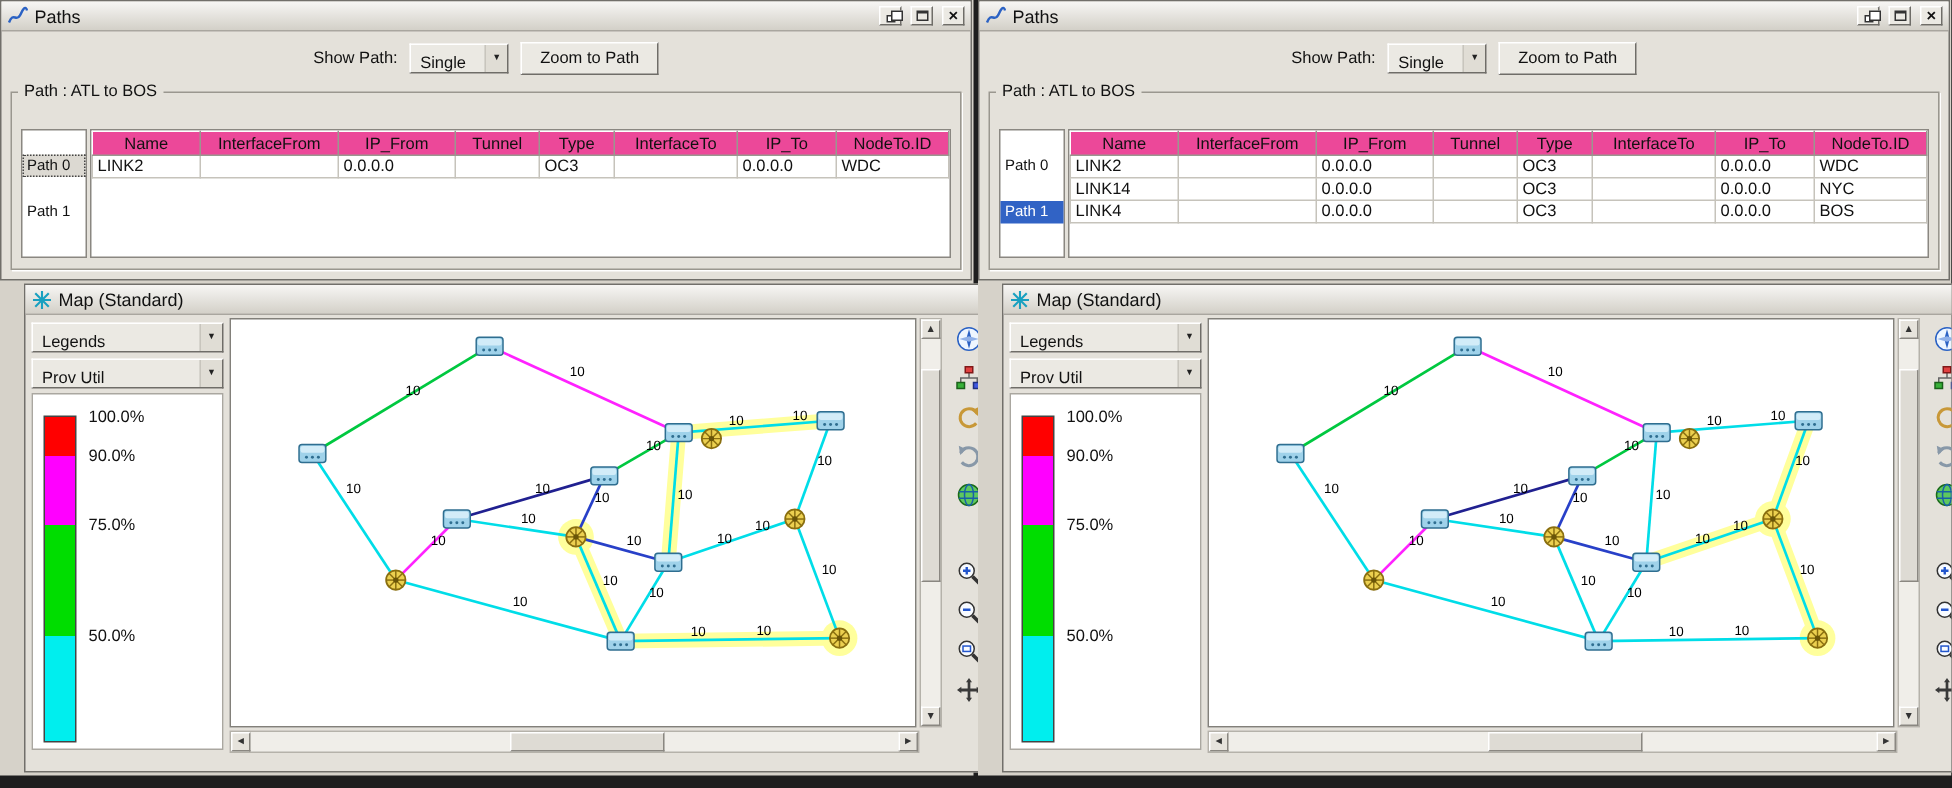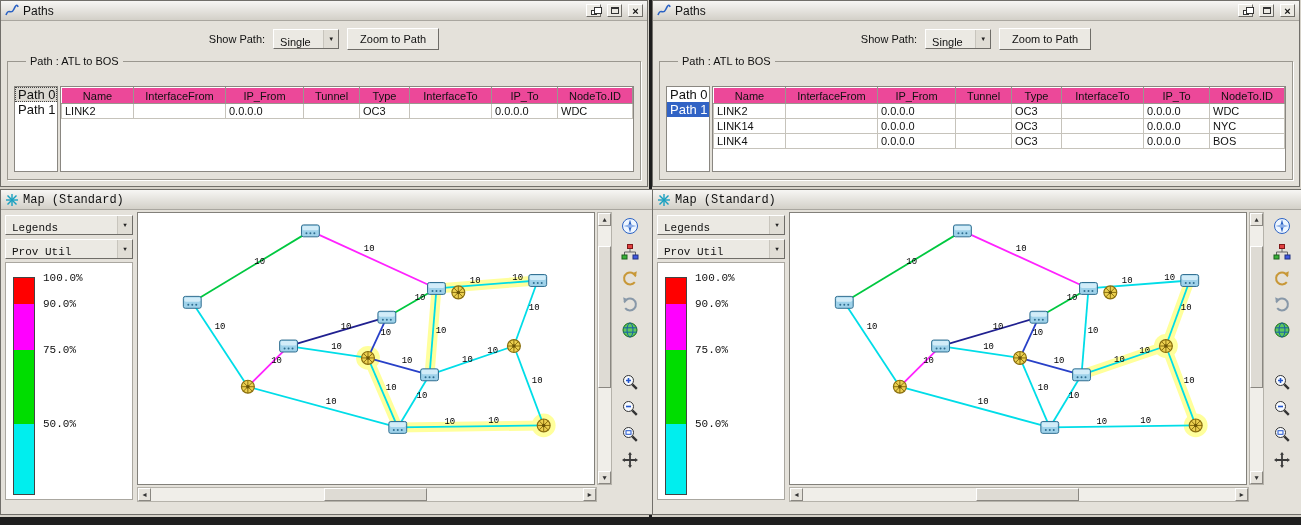--- a/index.html
+++ b/index.html
@@ -6,21 +6,21 @@
   body {
     margin: 0; width: 1301px; height: 525px; position: relative;
     background: #1e1e1e; overflow: hidden;
     font-family: "Liberation Sans", sans-serif;
   }
   .panel { position: absolute; top: 0; width: 649px; height: 517px; background: #d6d2c9; }
   #panel0 { left: 0; } #panel1 { left: 652px; }
 
   .window { position: absolute; border: 1px solid #716f6a; background: #e4e1da; }
   .paths-window { left: 0; top: 0; width: 648px; height: 187px; }
-  .map-window   { left: 0; top: 189px; width: 757px; height: 326px; font-family: Liberation Mono, monospace; }
+  .map-window   { left: 16px; top: 189px; width: 757px; height: 326px; }
 
   .titlebar { height: 20px; background: linear-gradient(#f7f6f4,#d3d0c8);
     border-bottom: 1px solid #a9a69f; display: flex; align-items: center; padding: 0 4px; gap: 4px; }
   .title-text { flex: 1; font-size: 12px; color: #111; }
   .title-icon { display: flex; align-items: center; }
   .win-btn { width: 15px; height: 13px; background: #ebe9e3; border: 1px solid;
     border-color: #fff #6f6d68 #6f6d68 #fff; display: flex; align-items: center; justify-content: center; margin-left: 2px; }
   .g-restore { position: relative; width: 6px; height: 5px; border: 1px solid #333; background: #fff; margin-top: 3px; }
   .g-restore::before { content: ""; position: absolute; left: 2px; top: -4px; width: 6px; height: 5px; border: 1px solid #333; background: #fff; }
   .g-max { width: 8px; height: 7px; border: 1px solid #333; border-top: 2px solid #333; }
@@ -30,24 +30,24 @@
   .combo { height: 20px; background: #ebe9e3; border: 1px solid; border-color: #fff #6f6d68 #6f6d68 #fff;
     display: flex; align-items: flex-end; font-size: 11px; padding-left: 6px; color: #111; }
   .combo .arrow { margin-left: auto; width: 15px; align-self: stretch; display: flex; align-items: center;
     justify-content: center; font-size: 6px; color: #222; border-left: 1px solid #c8c5bd; background: #e0ddd5; }
   .show-path-combo { width: 66px; }
   .btn { height: 22px; padding: 0 12px; background: #ebe9e3; border: 1px solid;
     border-color: #fff #6f6d68 #6f6d68 #fff; font-size: 11px; font-family: inherit; color: #111; }
 
   .groupbox { position: absolute; left: 6px; right: 6px; top: 60px; bottom: 6px;
     border: 1px solid #9a978f; box-shadow: 1px 1px 0 #fff; }
-  .groupbox-label { position: absolute; top: -7px; left: 18px; background: #e4e1da; padding: 0 4px; font-size: 11px; color: #111; }
+  .groupbox-label { position: absolute; top: -7px; left: 4px; background: #e4e1da; padding: 0 4px; font-size: 11px; color: #111; }
   .content-row { position: absolute; left: 6px; right: 6px; top: 24px; bottom: 7px; display: flex; gap: 2px; }
   .path-list { width: 44px; background: #fff; border: 1px solid #8a8781; }
-  .path-item { height: 15px; line-height: 15px; font-size: 13px; padding-left: 3px; color: #111; }
+  .path-item { height: 15px; line-height: 15px; font-size: 10px; padding-left: 3px; color: #111; margin-top: 16px; }
   .sel-plain { background: #dcd9d2; outline: 1px dotted #444; outline-offset: -1px; }
   .sel-blue  { background: #3163c5; color: #fff; }
   .table-wrap { flex: 1; background: #fff; border: 1px solid #8a8781; overflow: hidden; }
   table { border-collapse: collapse; table-layout: fixed; width: 100%; }
   th { height: 16px; background: #ec4899; border: 1px solid; border-color: #fff #9a978f #9a978f #fff;
     font-weight: normal; font-size: 11px; padding: 0 2px; overflow: hidden; white-space: nowrap; color: #111; }
   td { height: 15px; border: 1px solid #c6c3bb; font-size: 11px; padding: 0 3px;
     overflow: hidden; white-space: nowrap; background: #fff; color: #111; }
 
   .map-sidebar { position: absolute; left: 2px; top: 22px; width: 132px; bottom: 14px; }

